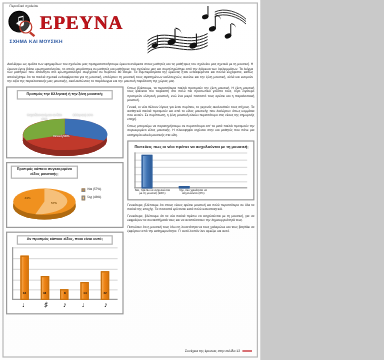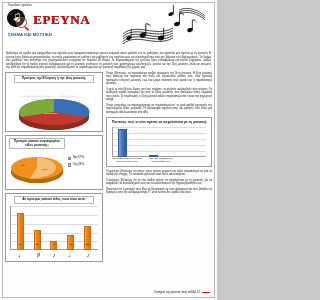--- a/index.html
+++ b/index.html
@@ -51,21 +51,21 @@
     width: 11px; height: 11px; border-radius: 50%;
     border: 1.4px solid #c0392b; background: rgba(255,255,255,0.18);
   }
   .logo-badge .glass-handle {
     position: absolute; left: 19px; top: 18px;
     width: 5px; height: 1.6px; background: #c0392b;
     transform: rotate(40deg); transform-origin: left center;
   }
   .main-title {
     font-family: "Liberation Serif", serif;
-    font-size: 13px; font-weight: bold; color: #c0141b;
+    font-size: 16px; font-weight: bold; color: #c0141b;
     letter-spacing: 0.6px; line-height: 18px;
     text-shadow: 0.4px 0.4px 0 #7a0a0e;
     margin-top: 3px;
   }
   .staff-art { position: absolute; right: 4px; top: 4px; width: 92px; height: 44px; }
   .subtitle {
     font-size: 4px; font-weight: bold; color: #1f4e9c;
     letter-spacing: .15px; margin: 2px 0 0 2px;
   }
 

